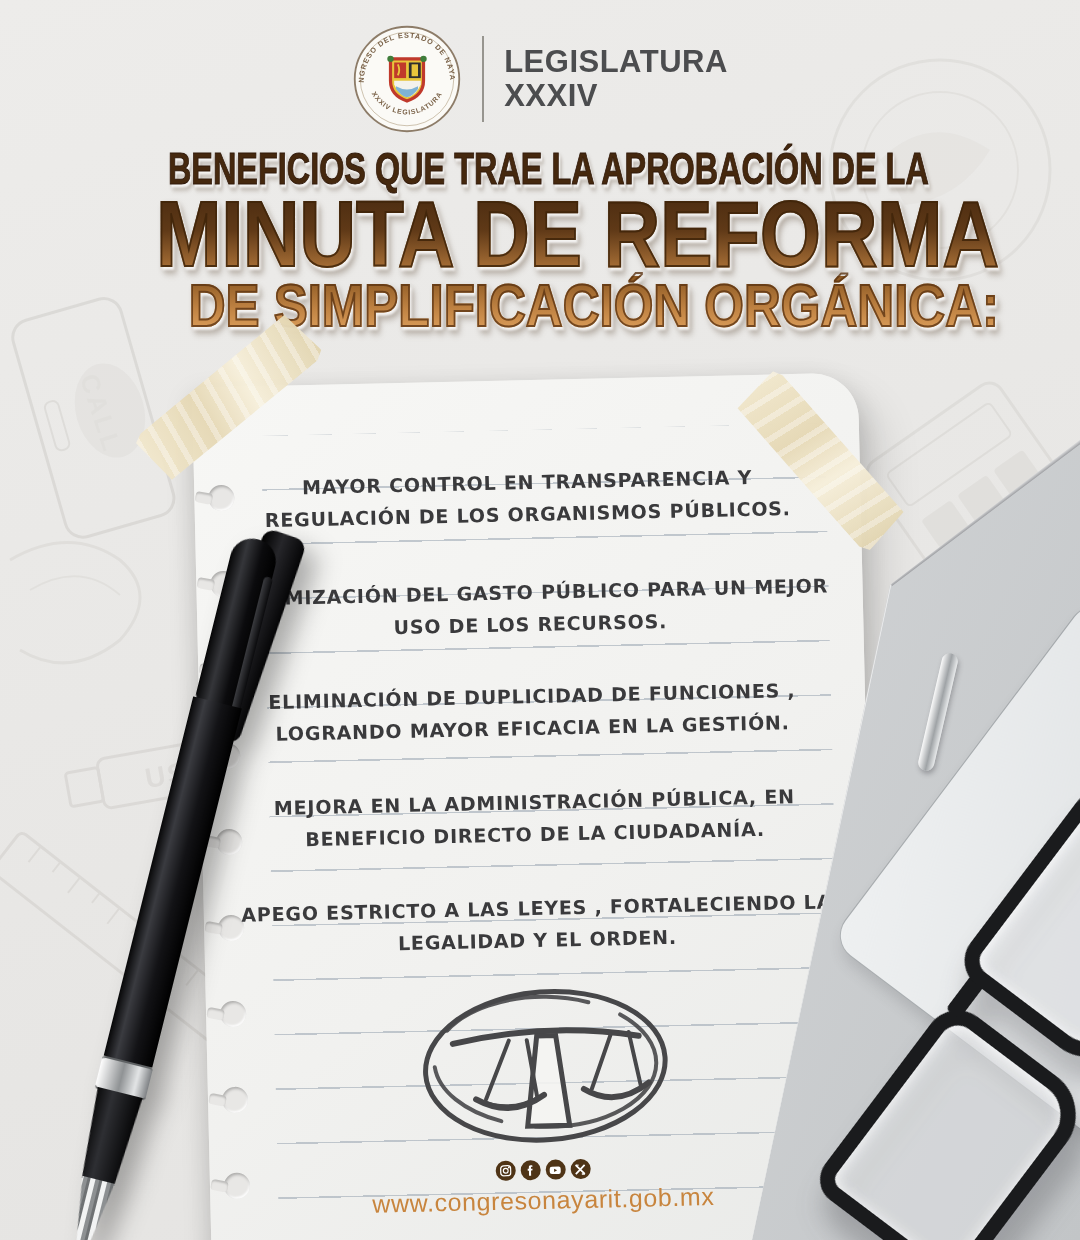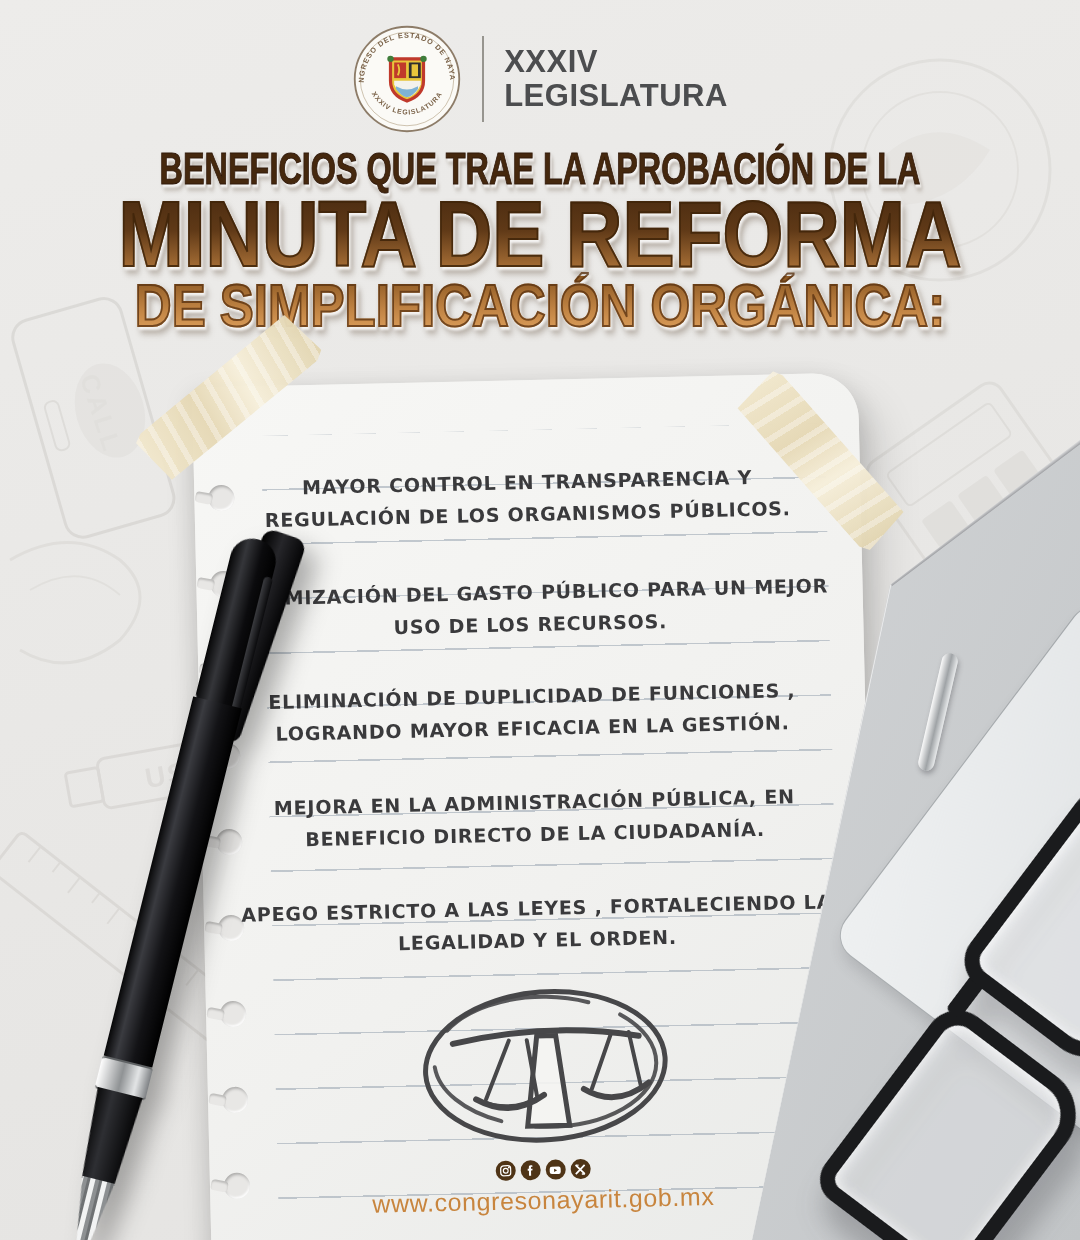--- a/index.html
+++ b/index.html
@@ -7,21 +7,21 @@
     background:linear-gradient(160deg,#edecea 0%,#e9e8e6 45%,#e4e3e1 100%);
     font-family:"Liberation Sans",sans-serif;}
   
   .doodle{position:absolute;opacity:.45;}
   
   .header{position:absolute;top:24px;left:0;right:0;display:flex;justify-content:center;align-items:center;gap:20px;}
   .seal{width:110px;height:110px;}
   .divider{width:2px;height:86px;background:#97958f;}
   .legis{color:#4c4d4f;font-weight:bold;font-size:31px;line-height:34px;letter-spacing:.5px;}
   
-  .titles{position:absolute;top:146px;left:0;right:0;text-align:center;}
+  .titles{position:absolute;top:146px;left:0;right:0;text-align:right;}
   .t-kicker{font-size:45px;line-height:46px;font-weight:bold;color:#45280e;
     -webkit-text-stroke:1px #30190a;transform:scaleX(.72);
     filter:drop-shadow(2px 3px 1px rgba(255,255,255,.85)) drop-shadow(2px 3px 2px rgba(90,70,50,.35));}
   .t-main{font-size:92px;line-height:84px;font-weight:bold;transform:scaleX(.85);
     background:linear-gradient(180deg,#4a2b10 0%,#5f3917 45%,#b5793c 100%);
     -webkit-background-clip:text;background-clip:text;color:transparent;
     -webkit-text-stroke:2px rgba(63,37,9,.85);
     filter:drop-shadow(2px 3px 1px rgba(255,255,255,.85)) drop-shadow(3px 4px 3px rgba(90,70,50,.4));}
   .t-sub{font-size:60px;line-height:60px;font-weight:bold;transform:scaleX(.85);
     background:linear-gradient(180deg,#8a5722 0%,#c08343 55%,#e2a460 100%);
@@ -187,22 +187,22 @@
         <rect x="65" y="44" width="7" height="13" fill="#e8c53b"></rect>
         <path d="M46,62 h29 v4 q-5,12 -14.5,14 q-9.5,-2 -14.5,-14 Z" fill="#f4f2ec"></path>
         <path d="M48,68 q12,7 24,0 l0,3 q-6,8 -12,9 q-6,-1 -12,-9 Z" fill="#7fb3d5"></path>
         <circle cx="42" cy="38" r="3.5" fill="#3f7d3a"></circle>
         <circle cx="78" cy="38" r="3.5" fill="#3f7d3a"></circle>
         <path d="M50,44 q3,6 0,12" stroke="#e8c53b" stroke-width="2" fill="none"></path>
       </g>
     </svg>
     <div class="divider"></div>
     <div class="legis">
+      <div>LEGISLATURA</div>
       <div>XXXIV</div>
-      <div>LEGISLATURA</div>
     </div>
   </div>
 
   <div class="titles">
     <div class="t-kicker">BENEFICIOS QUE TRAE LA APROBACIÓN DE LA</div>
     <div class="t-main">MINUTA DE REFORMA</div>
     <div class="t-sub">DE SIMPLIFICACIÓN ORGÁNICA:</div>
   </div>
 
   <div class="paper">

